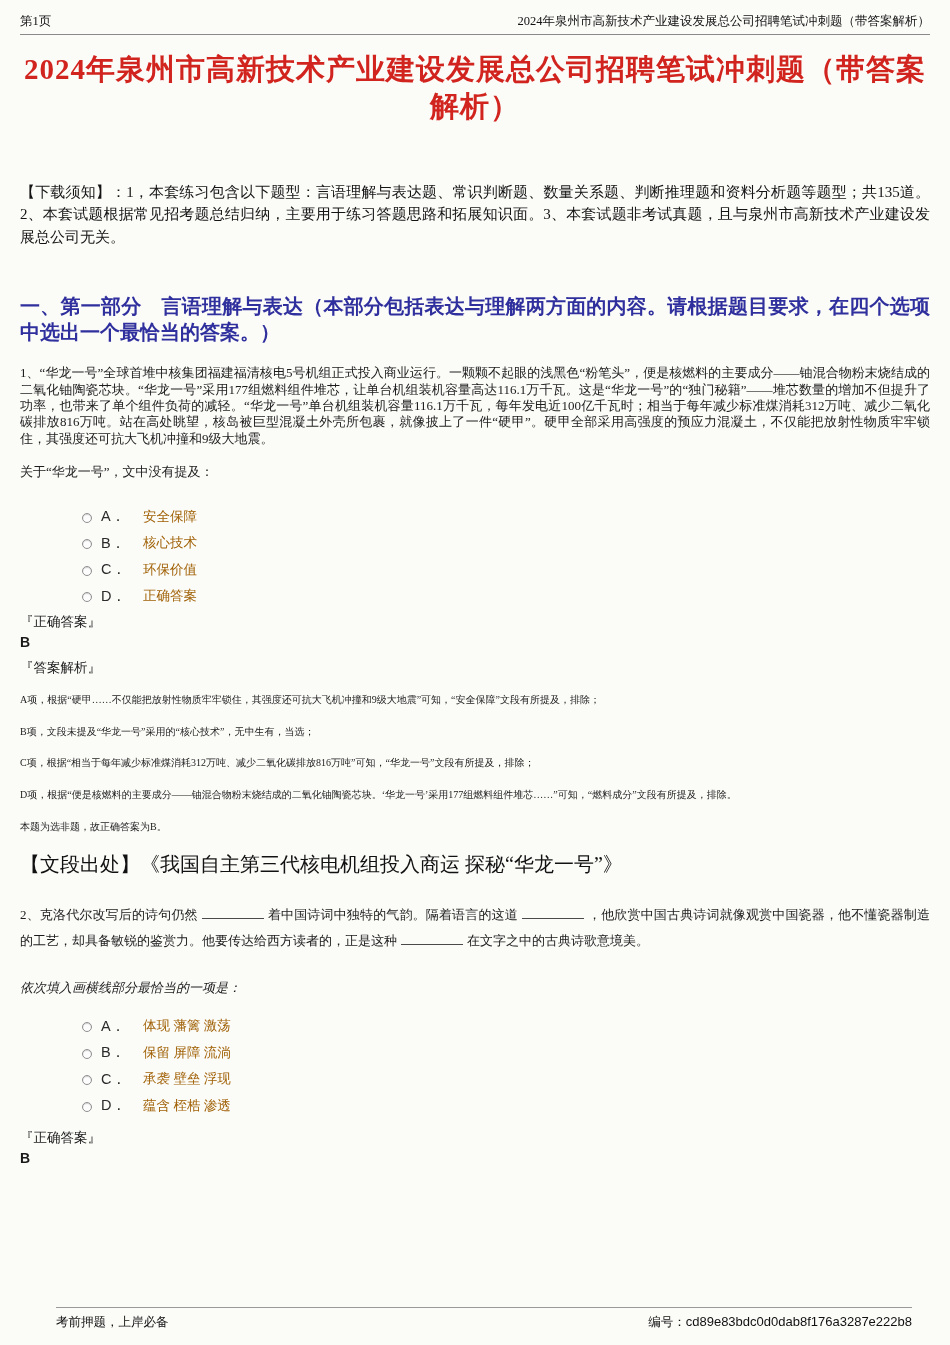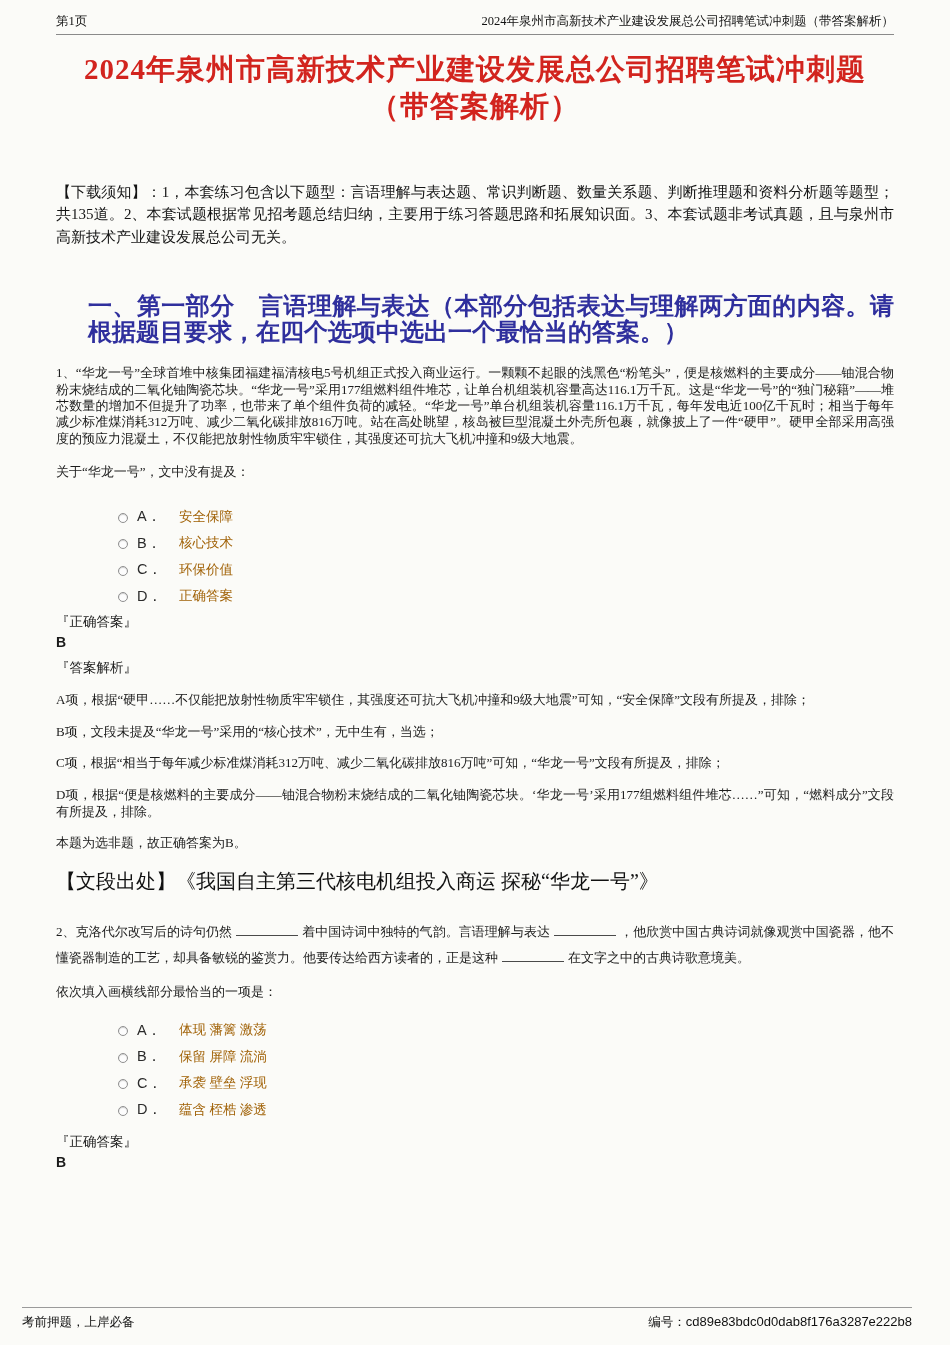--- a/index.html
+++ b/index.html
@@ -6,21 +6,21 @@
   html, body { background: #e9e9e6; }
   body { font-family: "Liberation Serif", "DejaVu Serif", serif; }
   .page {
     position: relative;
     width: 950px; height: 1345px;
     margin: 0 auto;
     background: #fbfbf8;
     color: #1a1a1a;
     overflow: hidden;
   }
-  .content { padding: 0 56px; }
+  .content { padding: 0 20px; }
 
   
   .hdr {
     display: flex; justify-content: space-between; align-items: flex-end;
     padding: 13px 0 4px 0;
     border-bottom: 1px solid #8a8a8a;
     font-size: 12.5px; color: #111;
   }
   .hdr-right { font-size: 12.5px; }
 
@@ -39,33 +39,32 @@
     margin-top: 56px;
     font-size: 15px; line-height: 22.4px;
     text-align: justify;
     color: #141414;
   }
 
   
   .section-heading {
     margin-top: 46px;
     color: #2f2f9d;
-    font-size: 24px; line-height: 25.5px;
+    font-size: 20px; line-height: 25.5px;
     text-align: justify;
-    margin-left: 32px;
   }
 
   .q-body {
     margin-top: 20px;
     font-size: 13px; line-height: 16.4px;
     text-align: justify; color: #1c1c1c;
   }
   .q-body-2 { margin-top: 24px; line-height: 26px; }
   .stem { margin-top: 16px; font-size: 13px; color: #1c1c1c; }
-  .stem-2 { margin-top: 12px; }
+  .stem-2 { margin-top: 25px; font-style: italic; }
 
   .opts { margin-top: 22px; }
   .opt { padding-left: 62px; height: 26.5px; display: flex; align-items: center; }
   .radio {
     width: 10px; height: 10px; flex: 0 0 10px;
     border: 1px solid #8f8f8f; border-radius: 50%;
     background: #fdfdfd;
     box-shadow: inset 0 1px 1px rgba(0,0,0,.18);
     margin-right: 9px; margin-top: 2px;
   }
@@ -78,36 +77,36 @@
 
   .ans-label { margin-top: 4px; font-size: 13.5px; }
   .ans-value {
     font-family: "Liberation Sans", sans-serif;
     font-size: 14px; font-weight: bold; line-height: 19px;
     margin-top: 2px;
   }
   .analysis-label { margin-top: 7px; font-size: 13.5px; }
   .analysis-p {
     margin-top: 15px;
-    font-size: 13px; line-height: 16.6px;
+    font-size: 10px; line-height: 16.6px;
     text-align: justify; color: #1c1c1c;
   }
   .source-line { margin-top: 16px; font-size: 20px; color: #111; }
 
   .blank {
     display: inline-block;
     width: 62px; height: 13px;
     border-bottom: 1.4px solid #4a4a4a;
     margin: 0 4px;
     vertical-align: baseline;
   }
 
   
   .ftr {
-    position: absolute; left: 22px; right: 38px; bottom: 14px;
+    position: absolute; left: 56px; right: 38px; bottom: 14px;
     border-top: 1px solid #9a9a9a;
     padding-top: 6px;
     display: flex; justify-content: space-between; align-items: baseline;
     font-size: 12.5px; color: #111;
   }
   .ftr-code {
     font-family: "Liberation Sans", sans-serif;
     font-size: 13px;
   }
 </style>
@@ -162,21 +161,21 @@
 
     <p class="analysis-p">A项，根据“硬甲……不仅能把放射性物质牢牢锁住，其强度还可抗大飞机冲撞和9级大地震”可知，“安全保障”文段有所提及，排除；</p>
     <p class="analysis-p">B项，文段未提及“华龙一号”采用的“核心技术”，无中生有，当选；</p>
     <p class="analysis-p">C项，根据“相当于每年减少标准煤消耗312万吨、减少二氧化碳排放816万吨”可知，“华龙一号”文段有所提及，排除；</p>
     <p class="analysis-p">D项，根据“便是核燃料的主要成分——铀混合物粉末烧结成的二氧化铀陶瓷芯块。‘华龙一号’采用177组燃料组件堆芯……”可知，“燃料成分”文段有所提及，排除。</p>
     <p class="analysis-p">本题为选非题，故正确答案为B。</p>
 
     <p class="source-line">【文段出处】《我国自主第三代核电机组投入商运 探秘“华龙一号”》</p>
 
     <p class="q-body q-body-2">
-      <span>2、克洛代尔改写后的诗句仍然</span><span class="blank"></span><span>着中国诗词中独特的气韵。言语理解与表达</span><span class="blank"></span><span>，他欣赏中国古典诗词就像观赏中国瓷器，他不懂瓷器制造的工艺，却具备敏锐的鉴赏力。他要传达给西方读者的，正是这种</span><span class="blank"></span><span>在文字之中的古典诗歌意境美。</span>
+      <span>2、克洛代尔改写后的诗句仍然</span><span class="blank"></span><span>着中国诗词中独特的气韵。隔着语言的这道</span><span class="blank"></span><span>，他欣赏中国古典诗词就像观赏中国瓷器，他不懂瓷器制造的工艺，却具备敏锐的鉴赏力。他要传达给西方读者的，正是这种</span><span class="blank"></span><span>在文字之中的古典诗歌意境美。</span>
     </p>
 
     <p class="stem stem-2">依次填入画横线部分最恰当的一项是：</p>
 
     <div class="opts" style="margin-top:16px">
       <div class="opt">
         <span class="radio"></span>
         <span class="opt-letter">A．</span>
         <span class="opt-text">体现 藩篱 激荡</span>
       </div>

